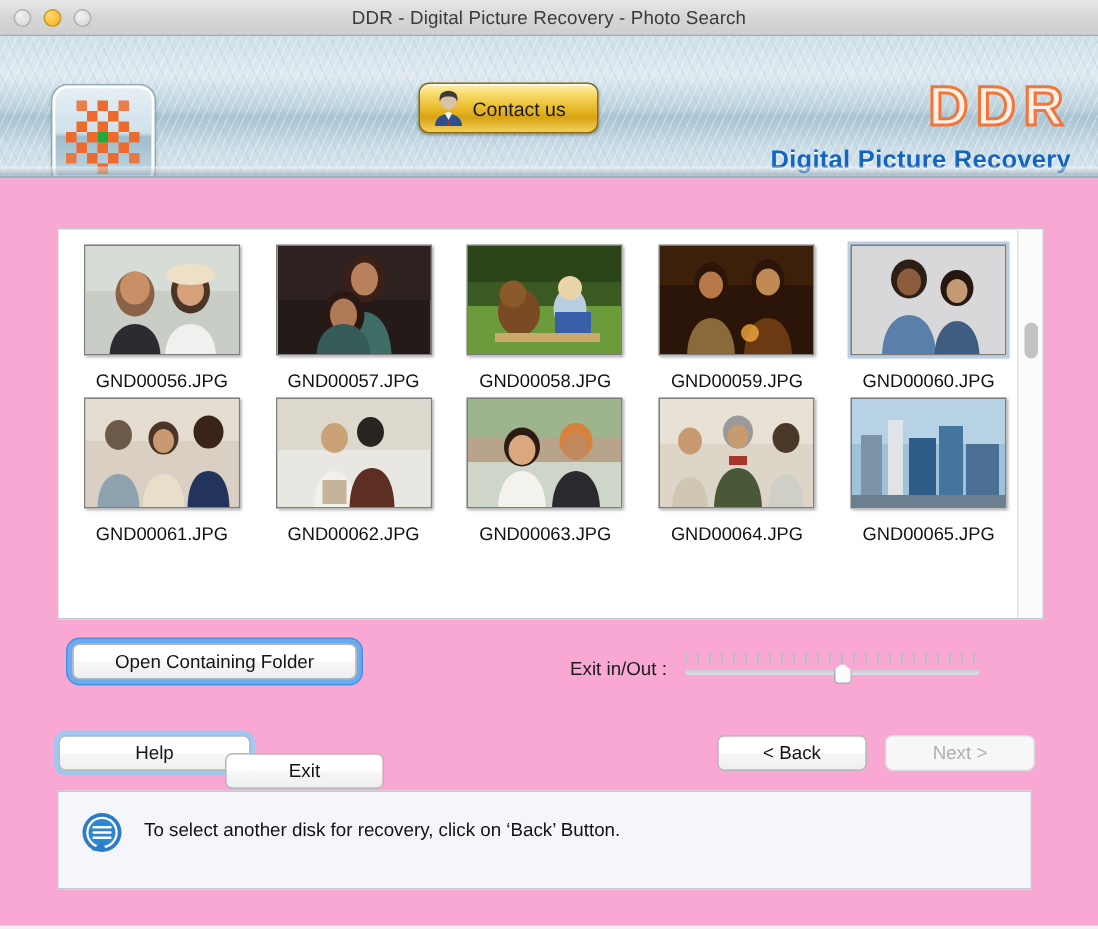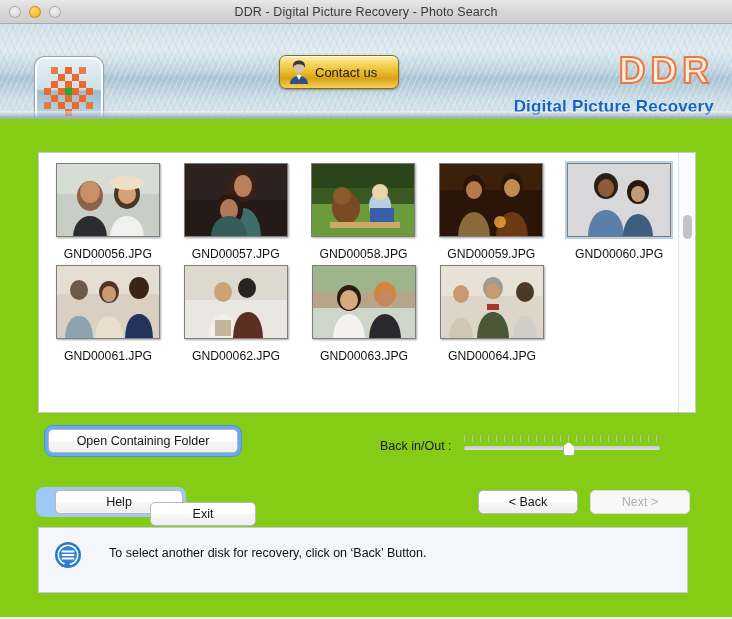--- a/index.html
+++ b/index.html
@@ -118,21 +118,21 @@
     font-weight: bold;
     color: #1565c0;
     letter-spacing: 0.2px;
     text-shadow: 0 1px 0 rgba(255,255,255,0.8);
   }
 
   
   .body-area {
     position: relative;
     height: calc(619px - 24px - 97px);
-    background: #84cc16;
+    background: #f9a8d4;
   }
 
   
   .thumb-panel {
     position: absolute;
     left: 38px; top: 33px;
     width: 658px; height: 261px;
     background: #ffffff;
     border: 1px solid #c6c9d2;
     overflow: hidden;
@@ -258,36 +258,36 @@
     left: 0; right: 0;
     height: 28px;
   }
   .help-ring {
     position: absolute;
     left: 36px; top: -3px;
     padding: 3px;
     border-radius: 8px;
     background: #9fc8f3;
   }
-  .btn-help { width: 128px; margin-left: 16px; }
+  .btn-help { width: 128px; }
   .btn-exit { position: absolute; left: 150px; top: 12px; width: 106px; }
   .btn-back { position: absolute; left: 478px; top: 0; width: 100px; }
   .btn-next { position: absolute; left: 590px; top: 0; width: 100px; }
 
   
   .status-box {
     position: absolute;
     left: 38px; top: 408px;
     width: 650px; height: 66px;
     background: #f4f6fb;
     border: 1px solid #c6c9d2;
     display: flex;
     align-items: flex-start;
     padding: 13px 0 0 14px;
-    gap: 24px;
+    gap: 11px;
   }
   .status-text {
     font-size: 12.5px;
     color: #111111;
     padding-top: 5px;
   }
 </style>
 </head>
 <body>
 
@@ -500,35 +500,50 @@
                 <ellipse cx="52" cy="25" rx="7" ry="8" fill="#c79a70"></ellipse>
                 <path d="M36 74c0-18 7-28 16-28s16 10 16 28z" fill="#4a5838"></path>
                 <rect x="46" y="38" width="12" height="6" fill="#a8352c"></rect>
                 <ellipse cx="84" cy="26" rx="9" ry="10" fill="#4a3828"></ellipse>
                 <path d="M72 74c0-16 5-24 12-24s12 8 12 24z" fill="#cfcfc8"></path>
               </svg>
             </div>
             <div class="thumb-name">GND00064.JPG</div>
           </div>
 
+          <div class="thumb-cell">
+            <div class="thumb-img">
+              <svg width="104" height="74" viewBox="0 0 104 74">
+                <rect width="104" height="74" fill="#9fc2da"></rect>
+                <rect y="0" width="104" height="30" fill="#b6d2e4"></rect>
+                <rect x="6" y="24" width="14" height="50" fill="#7d93a6"></rect>
+                <rect x="24" y="14" width="10" height="60" fill="#e0e4e6"></rect>
+                <rect x="38" y="26" width="18" height="48" fill="#2e5c86"></rect>
+                <rect x="58" y="18" width="16" height="56" fill="#44759e"></rect>
+                <rect x="76" y="30" width="22" height="44" fill="#4a6f92"></rect>
+                <rect x="0" y="64" width="104" height="10" fill="#6b7f90"></rect>
+              </svg>
+            </div>
+            <div class="thumb-name">GND00065.JPG</div>
+          </div>
         </div>
 
       </div>
 
       <div class="vscroll">
         <div class="thumb"></div>
       </div>
     </div>
 
     <div class="focus-ring">
       <button class="btn wide">Open Containing Folder</button>
     </div>
 
     <div class="zoom-row">
-      <span class="zoom-label">Back in/Out :</span>
+      <span class="zoom-label">Exit in/Out :</span>
       <div class="slider">
         <div class="ticks"></div>
         <div class="track"></div>
         <div class="knob"></div>
       </div>
     </div>
 
     <div class="btn-row">
       <div class="help-ring">
         <button class="btn btn-help">Help</button>

